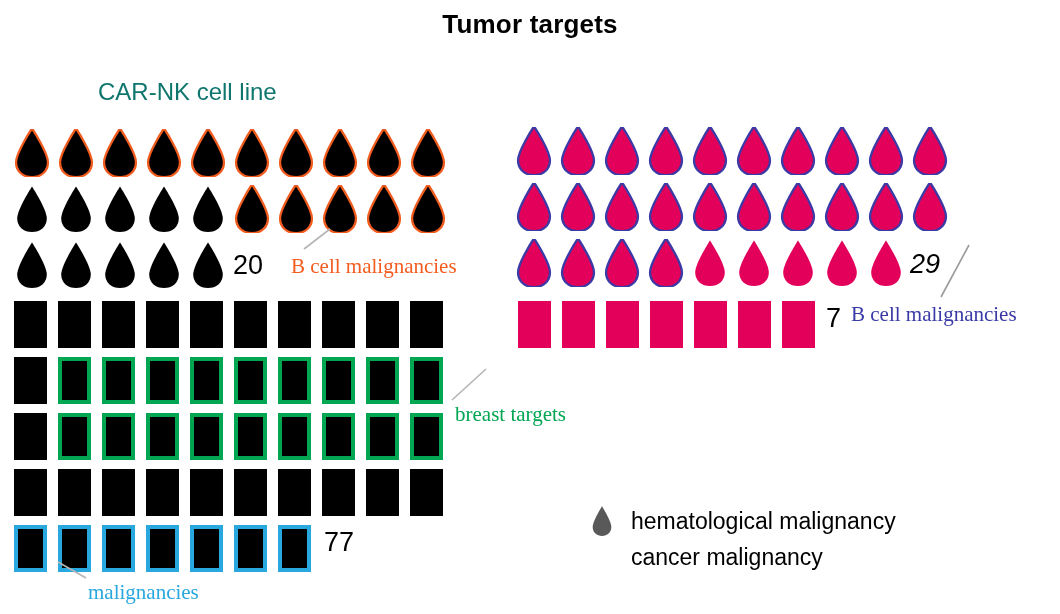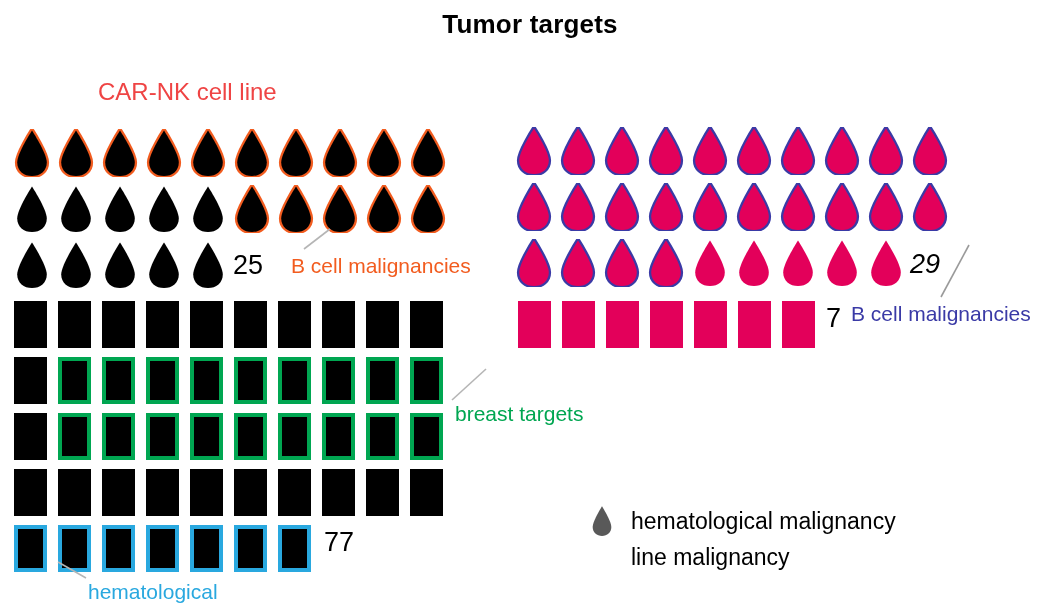--- a/index.html
+++ b/index.html
@@ -27,21 +27,21 @@
     width: 1060px;
     text-align: center;
     font-size: 26px;
     font-weight: bold;
     letter-spacing: 0.2px;
     color: #000;
   }
   .panel-title {
     font-size: 24px;
     font-weight: normal;
-    color: #ef4444;
+    color: #0f766e;
     white-space: nowrap;
   }
   #title-left  { left: 98px;  top: 78px; }
   #title-right { left: 499px; top: 78px; }
 
   
   .icon-row { position: absolute; display: flex; }
   .cell {
     width: 44px;
     height: 48px;
@@ -73,20 +73,21 @@
   }
   #count-left-drops  { left: 233px; top: 250px; }
   #count-left-sq     { left: 324px; top: 527px; }
   #count-right-drops { left: 910px; top: 249px; font-style: italic; }
   #count-right-sq    { left: 826px; top: 303px; }
 
   
   .annot {
     font-size: 21px;
     white-space: nowrap;
+    font-family: Liberation Serif, serif;
   }
   #annot-bcell-left  { left: 291px; top: 254px; color: #F25C1F; }
   #annot-breast      { left: 455px; top: 402px; color: #00A651; }
   #annot-glio        { left: 88px;  top: 580px; color: #29A8DF; }
   #annot-bcell-right { left: 851px; top: 302px; color: #3A3AA6; }
 
   .leader { position: absolute; overflow: visible; }
 
   
   #legend { left: 585px; top: 503px; }
@@ -577,47 +578,47 @@
         <span class="sq" style="background: rgb(227, 0, 90);"></span>
       </span>
       <span class="sq-cell">
         <span class="sq" style="background: rgb(227, 0, 90);"></span>
       </span>
       <span class="sq-cell">
         <span class="sq" style="background: rgb(227, 0, 90);"></span>
       </span>
     </div>
 
-  <div class="abs count" id="count-left-drops">25</div>
+  <div class="abs count" id="count-left-drops">20</div>
   <div class="abs count" id="count-left-sq">77</div>
   <div class="abs count" id="count-right-drops">29</div>
   <div class="abs count" id="count-right-sq">7</div>
 
   <svg class="leader" style="left:0; top:0; width:1060px; height:614px;">
     <line x1="304" y1="249" x2="330" y2="229" stroke="#b5b5b5" stroke-width="1.6"></line>
     <line x1="452" y1="400" x2="486" y2="369" stroke="#b5b5b5" stroke-width="1.6"></line>
     <line x1="86" y1="578" x2="58" y2="562" stroke="#b5b5b5" stroke-width="1.6"></line>
     <line x1="969" y1="245" x2="941" y2="297" stroke="#9a9a9a" stroke-width="1.6"></line>
   </svg>
 
   <div class="abs annot" id="annot-bcell-left">B cell malignancies</div>
   <div class="abs annot" id="annot-breast">breast targets</div>
-  <div class="abs annot" id="annot-glio">hematological</div>
+  <div class="abs annot" id="annot-glio">malignancies</div>
   <div class="abs annot" id="annot-bcell-right">B cell malignancies</div>
 
   <div class="abs" id="legend">
     <div class="legend-row">
       <span class="legend-icon">
         <svg width="34" height="32" viewBox="0 0 36 48">
           <path d="M18 2 C18 2 4 24 4 33 C4 41.2 10.3 46.5 18 46.5 C25.7 46.5 32 41.2 32 33 C32 24 18 2 18 2 Z" fill="#595959"></path>
         </svg>
       </span>
       <span class="legend-label">hematological malignancy</span>
     </div>
     <div class="legend-row">
       <span class="legend-icon">
         <span class="legend-sq"></span>
       </span>
-      <span class="legend-label">line malignancy</span>
+      <span class="legend-label">cancer malignancy</span>
     </div>
   </div>
 
 </div>
 
 </body></html>

